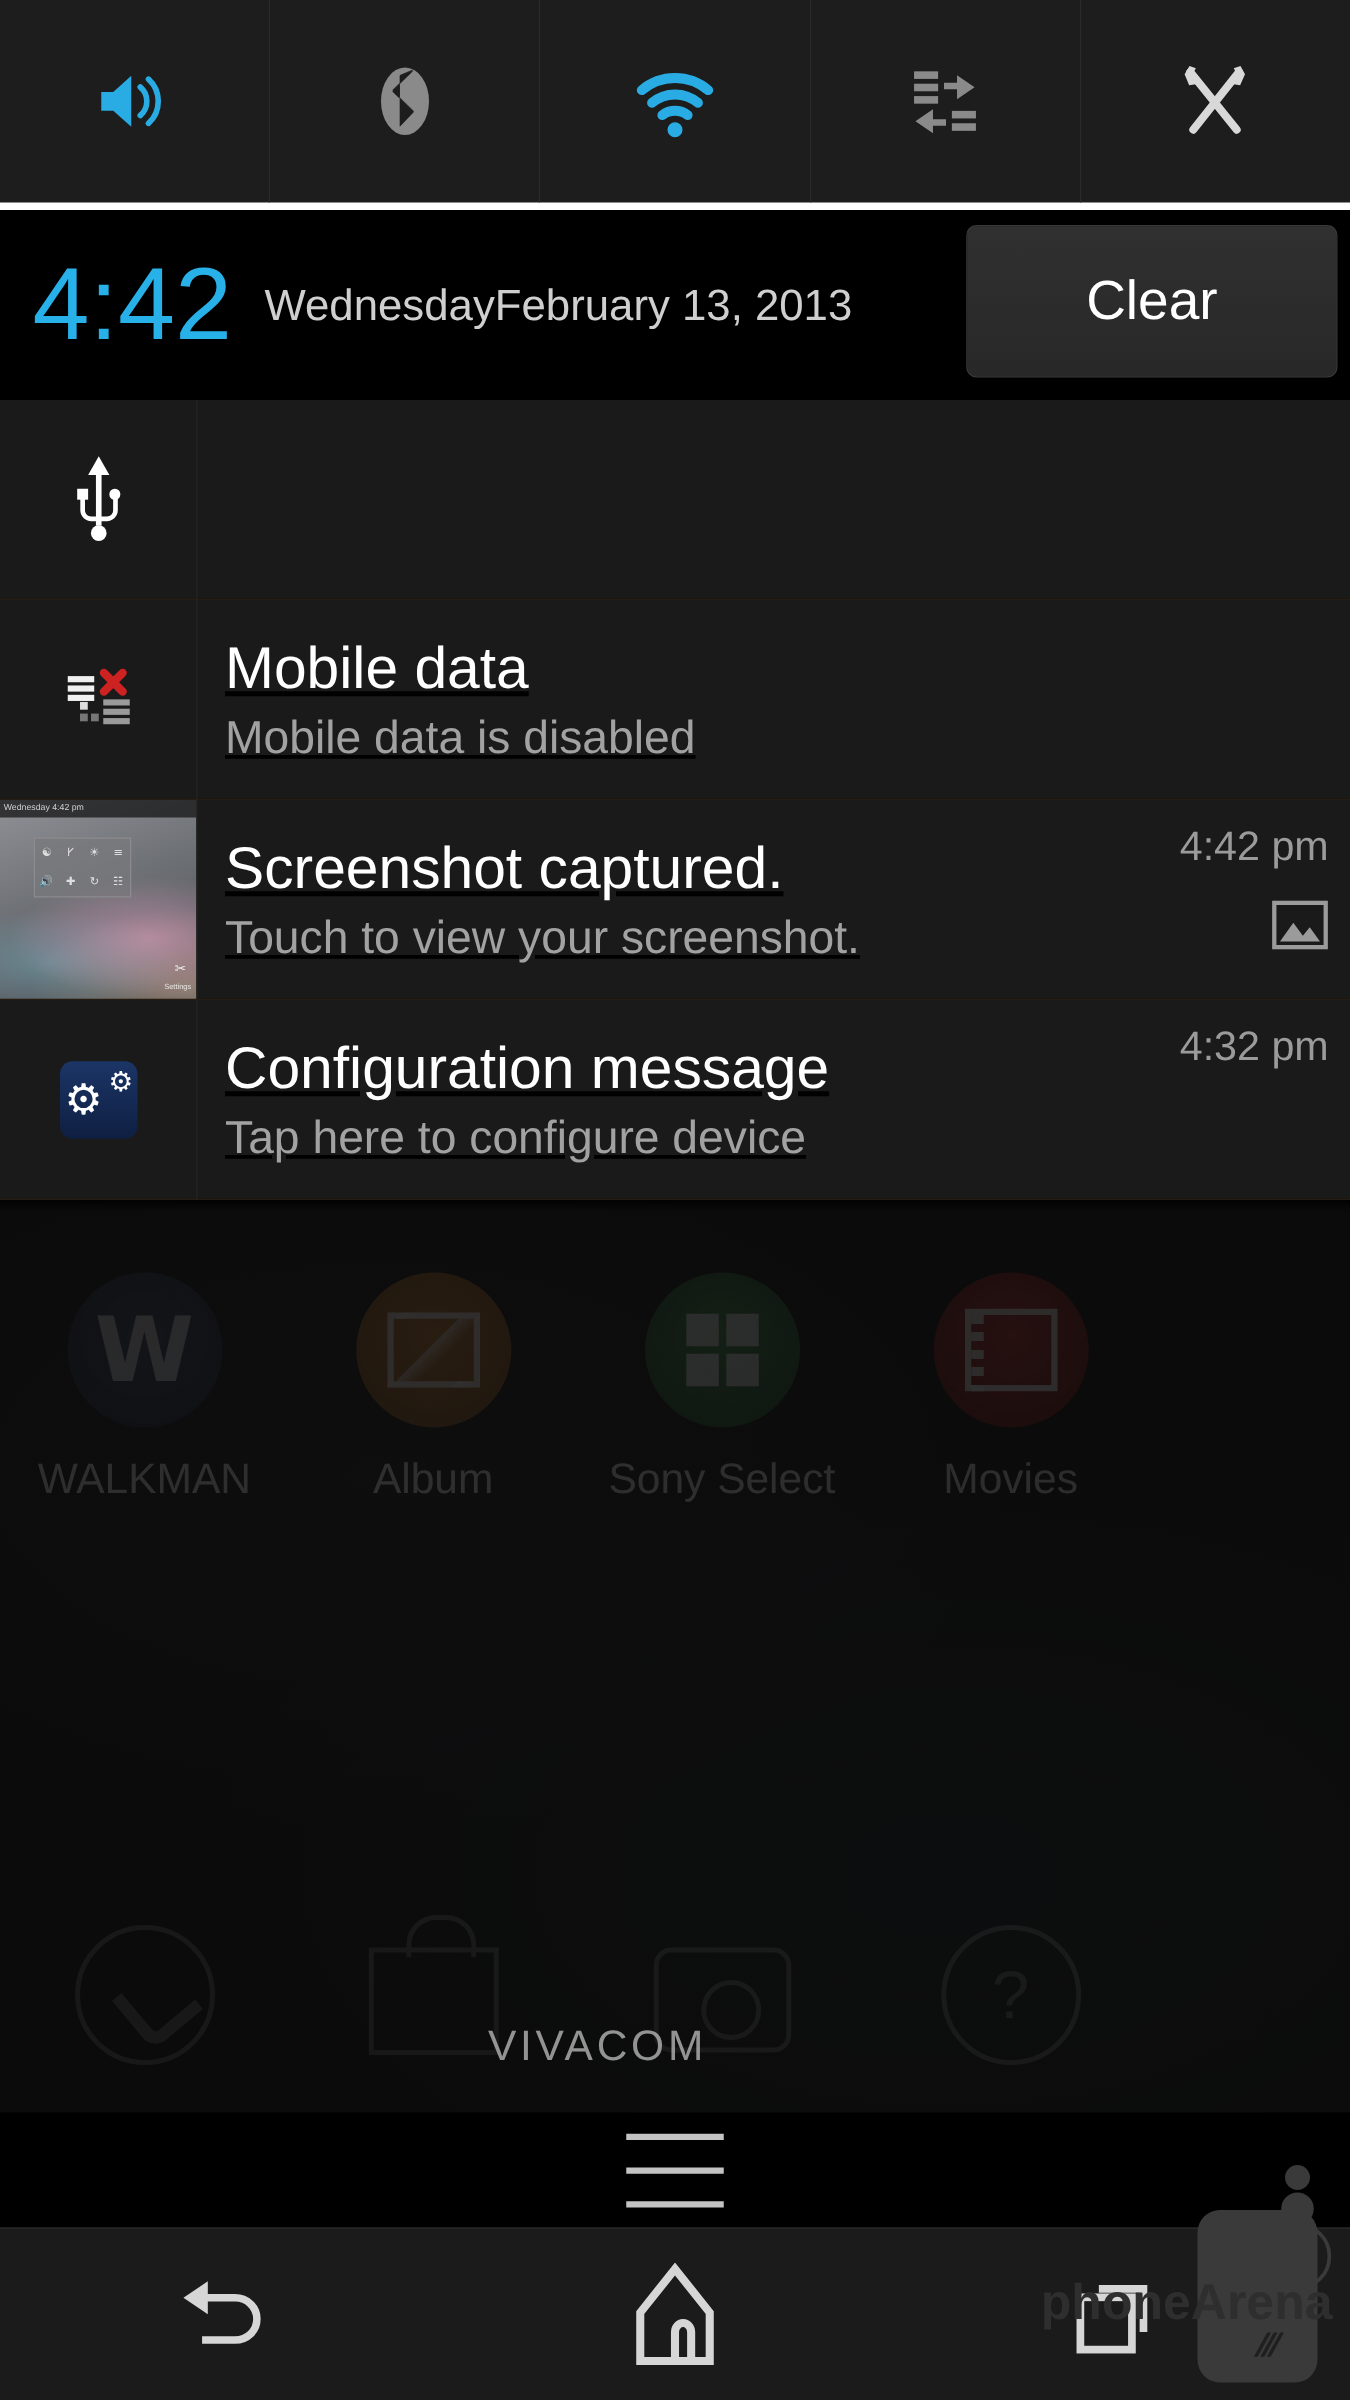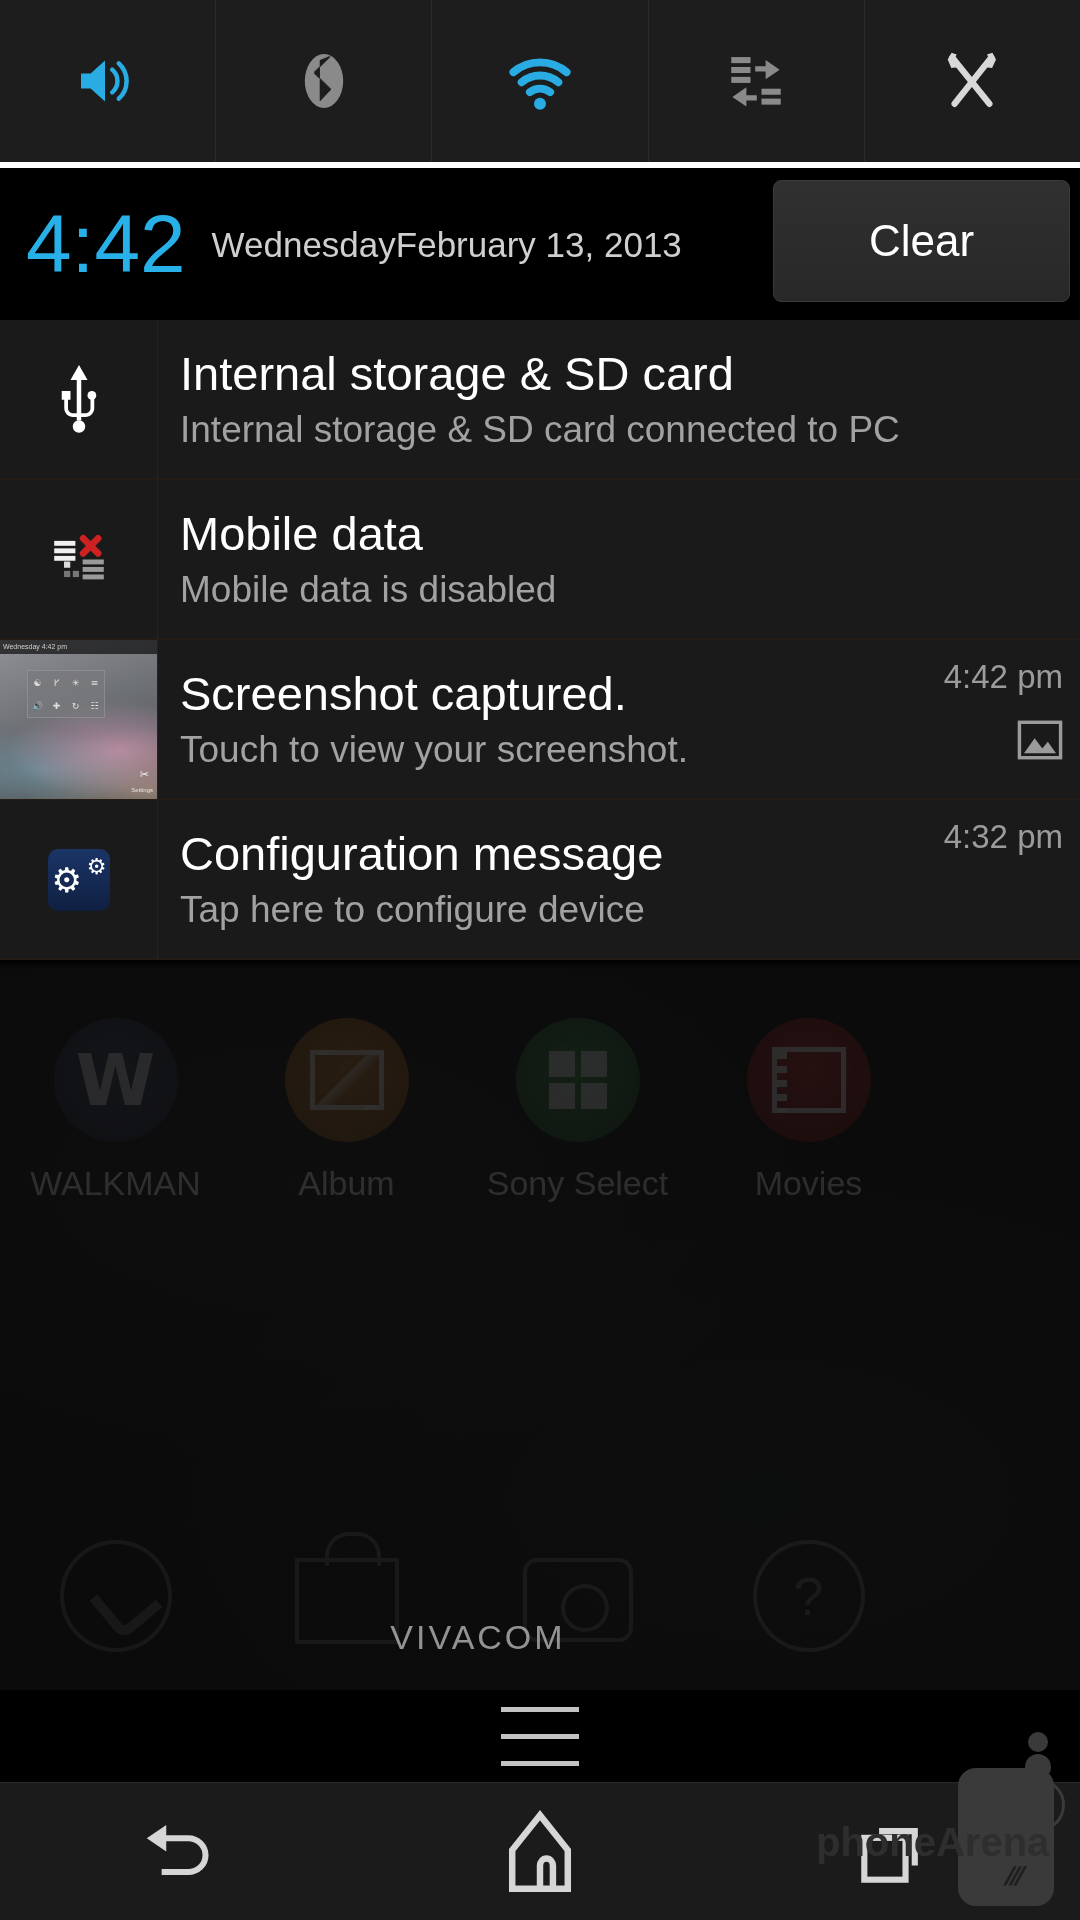--- a/index.html
+++ b/index.html
@@ -165,33 +165,33 @@
     width:96px; height:138px; border-radius:18px;
     background:#3a3a3a;
   }
   .watermark .dot {
     position:absolute; background:#3a3a3a; border-radius:50%;
   }
   .watermark .dot.d1 { width:20px; height:20px; right:22px; top:-12px; }
   .watermark .dot.d2 { width:26px; height:26px; right:19px; top:10px; }
   .watermark .dot.d3 { width:54px; height:54px; right:5px; top:34px; background:none; border:3px solid #3a3a3a; }
   .watermark .wm-text {
-    position:absolute; right:4px; top:76px; width:250px; 
+    position:absolute; right:4px; top:76px; width:250px; text-align:right;
     color:#2e2e2e; font-size:40px; font-weight:bold; white-space:nowrap;
     font-family:"Liberation Sans", sans-serif;
   }
   .watermark .swoosh {
     position:absolute; left:66px; bottom:20px;
     color:#1f1f1f; font-size:26px; font-weight:bold; letter-spacing:-2px;
     transform:skewX(-20deg);
   }
 
   
   .shade {
-    position:absolute; left:0; top:0; width:917px;
+    position:absolute; left:0; top:0; width:917px;text-decoration:underline;
   }
 
   
   .quick-settings {
     display:flex; width:1080px; height:168px;
     background:#1d1d1d;
     border-bottom:6px solid #ffffff;
   }
   .qs-btn {
     flex:1; height:162px;
@@ -476,24 +476,20 @@
           <svg width="60" height="78" viewBox="0 0 24 30">
             <g fill="#ffffff">
               <path d="M12 1 15.4 7h-6.8z"></path>
               <rect x="11.1" y="5.8" width="1.8" height="17.4"></rect>
               <circle cx="12" cy="25.6" r="2.5"></circle>
               <rect x="5.1" y="11.4" width="3.5" height="3.5"></rect>
               <rect x="15.4" y="11.4" width="3.5" height="3.5" rx="1.7"></rect>
               <path d="M6.1 14.2h1.5v4.1c0 1.1.9 2 2 2h5c1.1 0 2-.9 2-2v-4.1h1.5v4.1c0 1.9-1.6 3.5-3.5 3.5h-5c-1.9 0-3.5-1.6-3.5-3.5z"></path>
             </g>
           </svg>
-        </div>
-        <div class="notif-body">
-          <div class="notif-title">Internal storage &amp; SD card</div>
-          <div class="notif-sub">Internal storage &amp; SD card connected to PC</div>
         </div>
       </div>
 
       <div class="notif">
         <div class="notif-icon-col">
           <svg width="62" height="62" viewBox="0 0 24 24">
             <g fill="#f0f0f0">
               <rect x="2.4" y="4.6" width="8.2" height="1.9"></rect>
               <rect x="2.4" y="7.5" width="8.2" height="1.9"></rect>
               <rect x="2.4" y="10.4" width="8.2" height="1.9"></rect>

